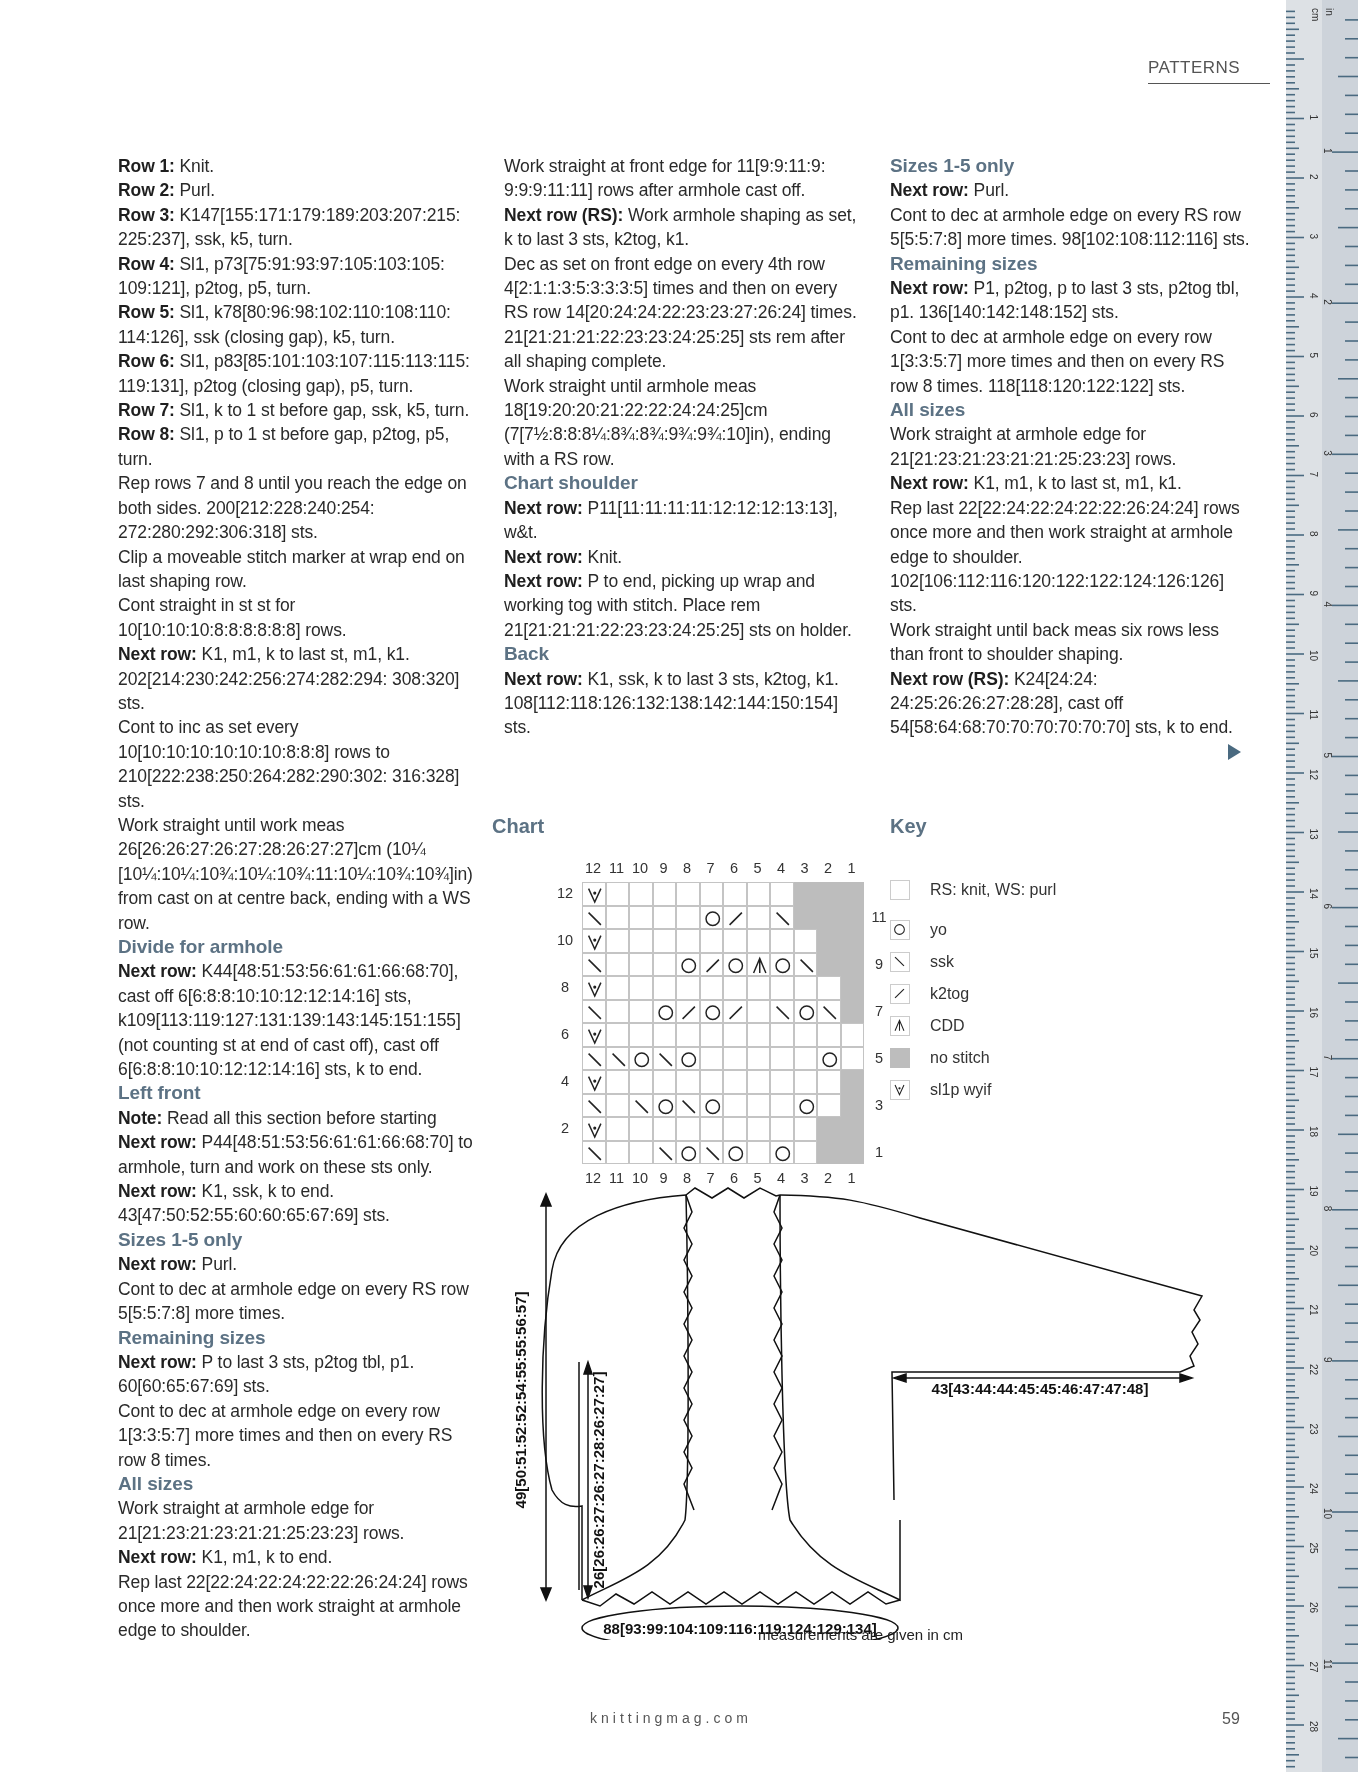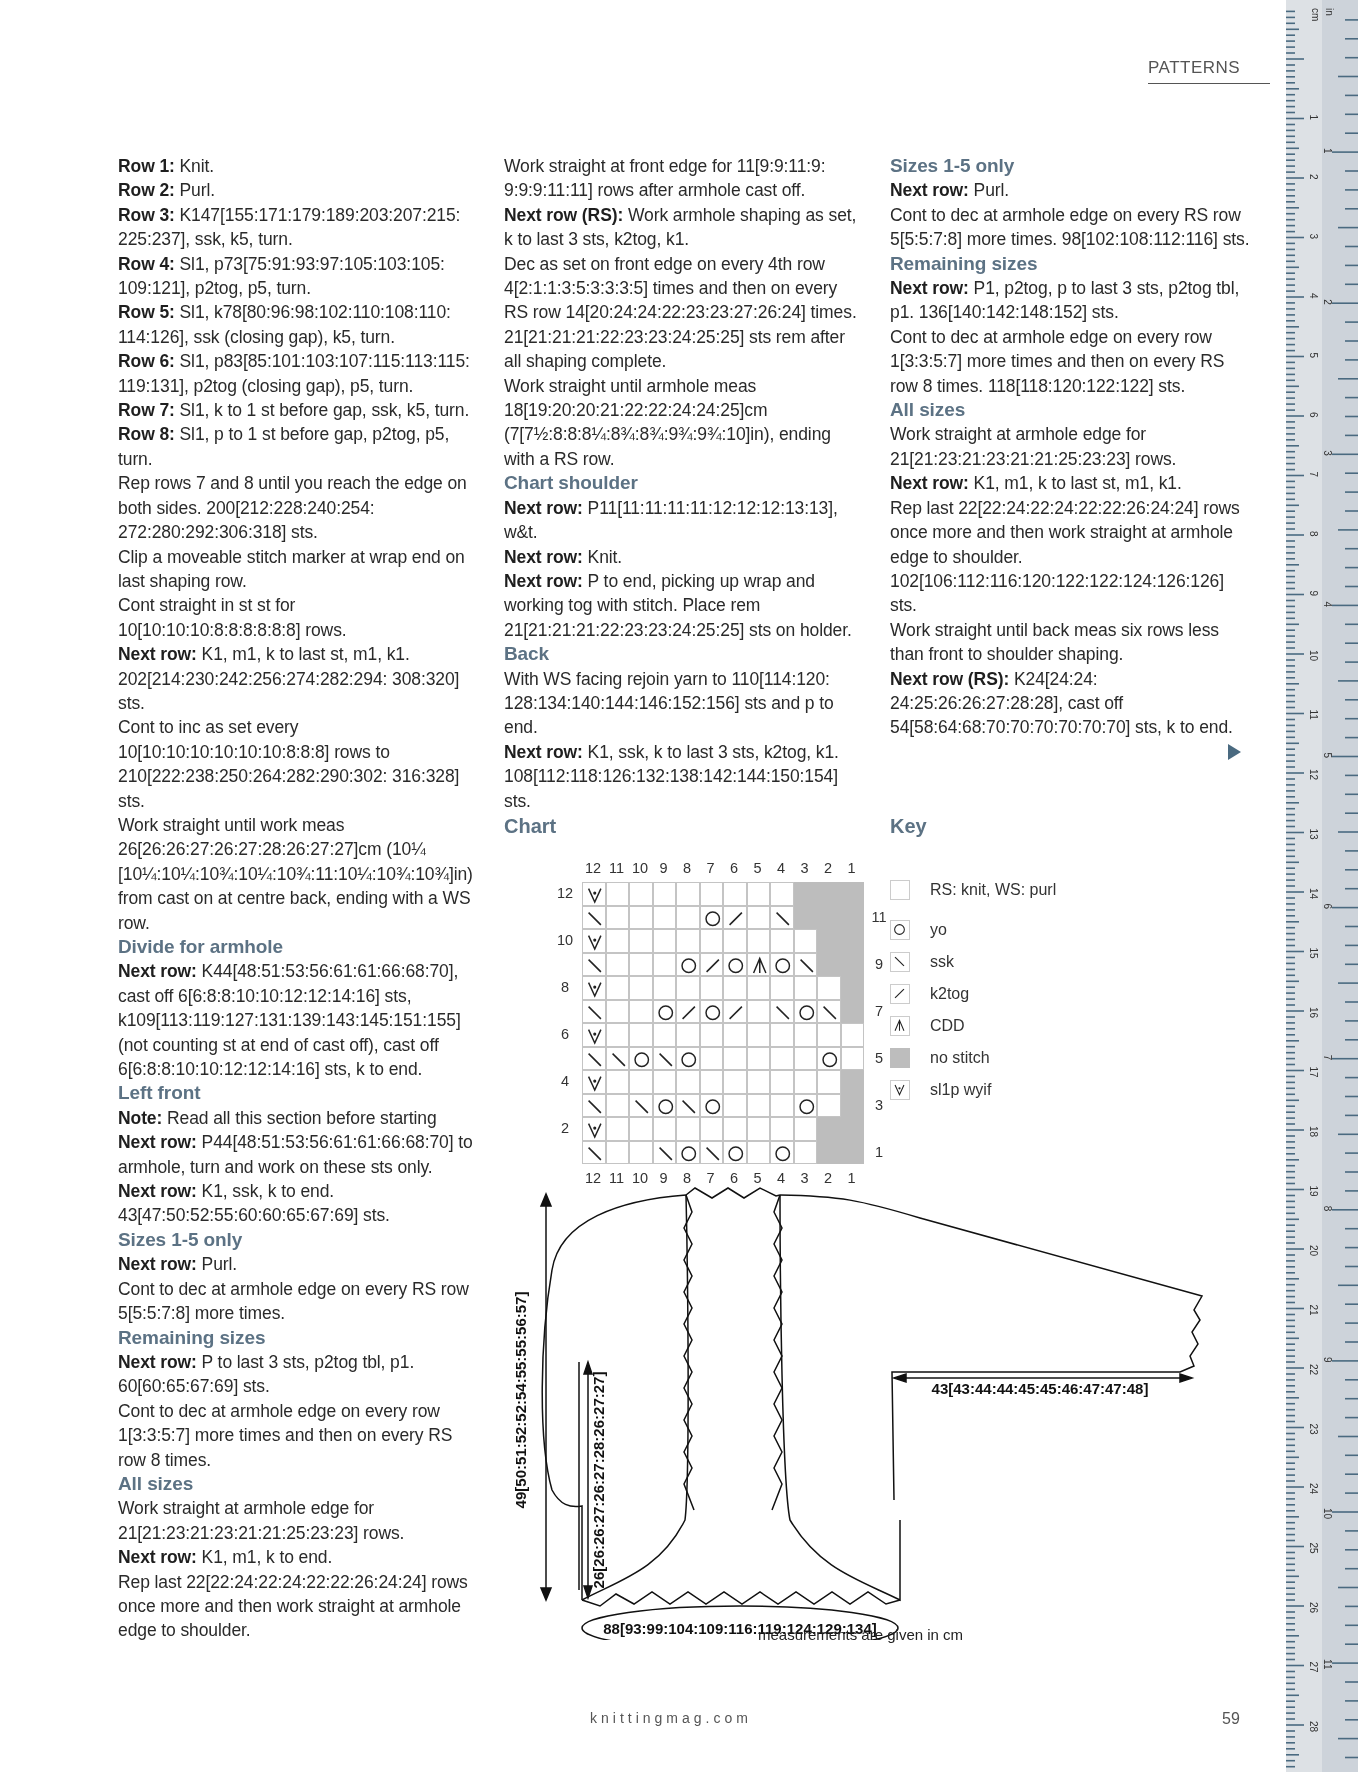--- a/index.html
+++ b/index.html
@@ -9,21 +9,21 @@
   .col b{font-weight:bold;color:#1e1e1e;}
   .col h3{margin:0;font-size:19px;line-height:24.4px;font-weight:bold;color:#5c7284;}
   #col1{left:118px;width:360px;}
   #col2{left:504px;width:360px;}
   #col3{left:890px;width:360px;}
   .header{position:absolute;left:1148px;top:58px;width:122px;font-size:17px;letter-spacing:0.5px;color:#555;border-bottom:1.5px solid #555;padding-bottom:5px;}
   .footer-site{position:absolute;left:590px;top:1710px;font-size:14px;letter-spacing:4px;color:#555;}
   .page-num{position:absolute;left:1222px;top:1710px;font-size:16px;color:#555;}
   .next-arrow{position:absolute;left:1228px;top:744px;width:0;height:0;border-left:13px solid #4a6a80;border-top:8px solid transparent;border-bottom:8px solid transparent;}
   .sec-title{position:absolute;font-size:20px;font-weight:bold;color:#5c7284;}
-  #chart-title{left:504px;top:815px;}
+  #chart-title{left:492px;top:815px;}
   #key-title{left:890px;top:815px;}
   .chart{position:absolute;left:556px;top:860px;}
   .colnum{position:absolute;font-size:14.5px;color:#333;width:22px;text-align:center;}
   .rownum{position:absolute;font-size:14.5px;color:#333;width:22px;text-align:center;}
   .cell{position:absolute;width:21px;height:21px;border:1px solid #c4c4c4;box-sizing:border-box;background:#fff;}
   .cell.ns{background:#bdbdbd;border-color:#bdbdbd;}
   .cell svg{position:absolute;left:0;top:0;}
   .key{position:absolute;left:890px;top:880px;}
   .key-row{position:absolute;left:0;height:22px;width:300px;}
   .key-sw{position:absolute;left:0;top:0;width:20px;height:20px;border:1.5px solid #ccc;box-sizing:border-box;background:#fff;}
@@ -72,21 +72,20 @@
 <div class="col" id="col2">
     <p><span>Work straight at front edge for 11[9:9:11:9: 9:9:9:11:11] rows after armhole cast off.</span></p>
     <p><b>Next row (RS):</b><span> Work armhole shaping as set, k to last 3 sts, k2tog, k1.</span></p>
     <p><span>Dec as set on front edge on every 4th row 4[2:1:1:3:5:3:3:3:5] times and then on every RS row 14[20:24:24:22:23:23:27:26:24] times. 21[21:21:21:22:23:23:24:25:25] sts rem after all shaping complete.</span></p>
     <p><span>Work straight until armhole meas 18[19:20:20:21:22:22:24:24:25]cm (7[7½:8:8:8¼:8¾:8¾:9¾:9¾:10]in), ending with a RS row.</span></p>
     <h3>Chart shoulder</h3>
     <p><b>Next row:</b><span> P11[11:11:11:11:12:12:12:13:13], w&amp;t.</span></p>
     <p><b>Next row:</b><span> Knit.</span></p>
     <p><b>Next row:</b><span> P to end, picking up wrap and working tog with stitch. Place rem 21[21:21:21:22:23:23:24:25:25] sts on holder.</span></p>
     <h3>Back</h3>
-    <p><span>With WS facing rejoin yarn to 110[114:120: 128:134:140:144:146:152:156] sts and p to end.</span></p>
     <p><b>Next row:</b><span> K1, ssk, k to last 3 sts, k2tog, k1. 108[112:118:126:132:138:142:144:150:154] sts.</span></p>
   </div>
 <div class="col" id="col3">
     <h3>Sizes 1-5 only</h3>
     <p><b>Next row:</b><span> Purl.</span></p>
     <p><span>Cont to dec at armhole edge on every RS row 5[5:5:7:8] more times. 98[102:108:112:116] sts.</span></p>
     <h3>Remaining sizes</h3>
     <p><b>Next row:</b><span> P1, p2tog, p to last 3 sts, p2tog tbl, p1. 136[140:142:148:152] sts.</span></p>
     <p><span>Cont to dec at armhole edge on every row 1[3:3:5:7] more times and then on every RS row 8 times. 118[118:120:122:122] sts.</span></p>
     <h3>All sizes</h3>

